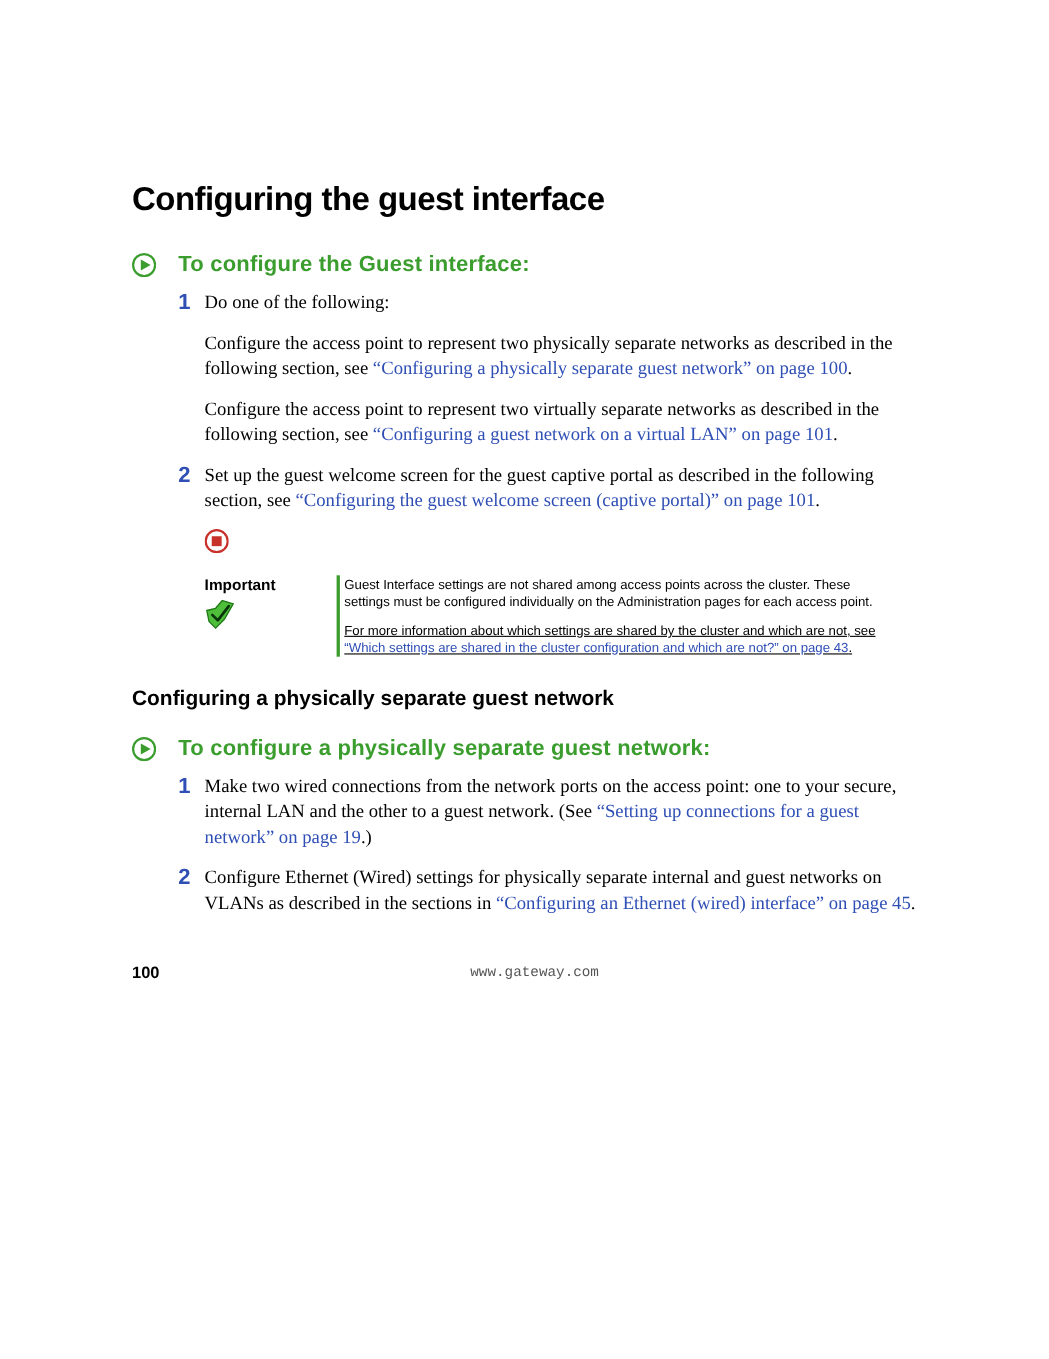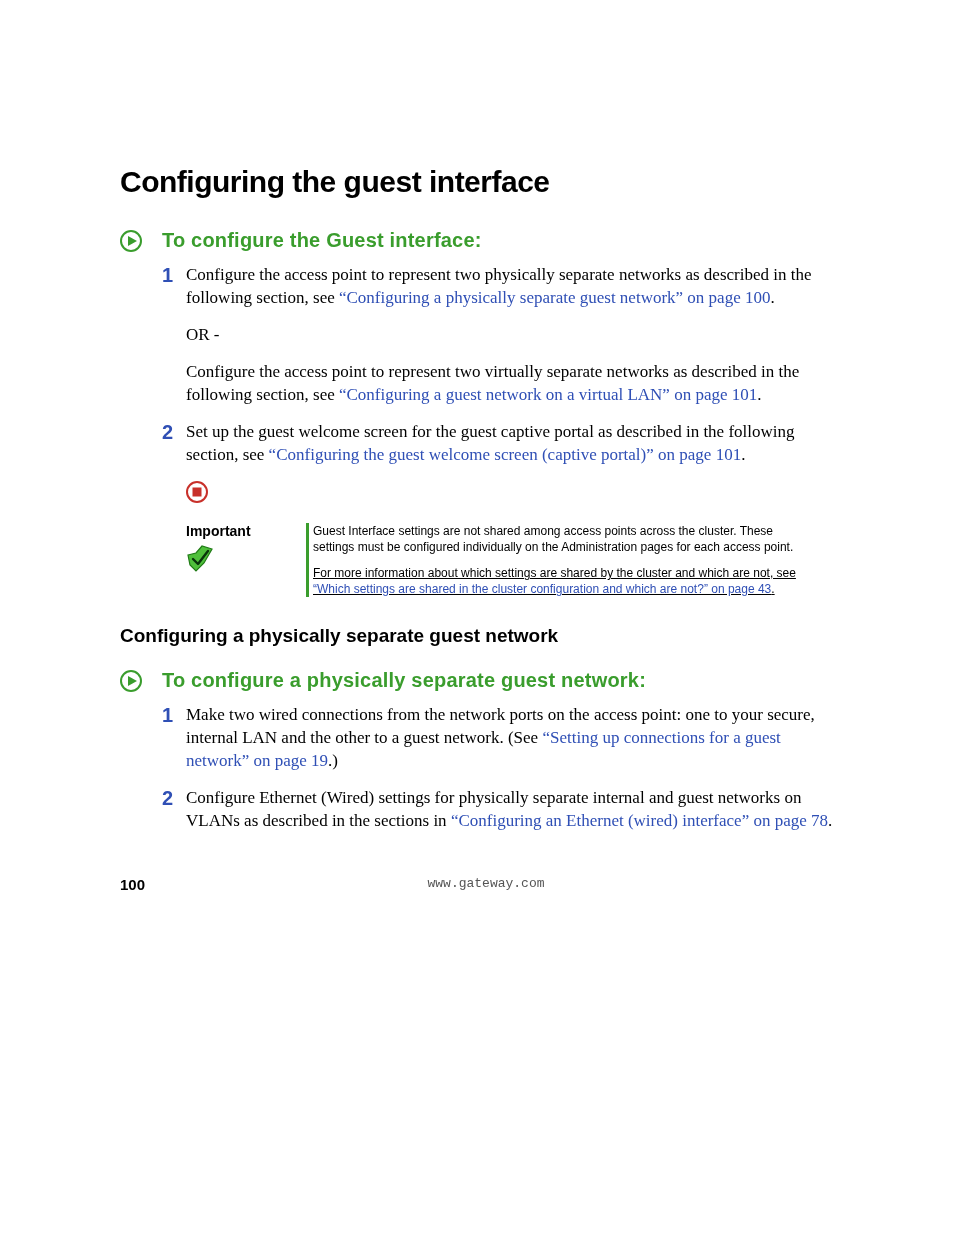--- a/index.html
+++ b/index.html
@@ -156,24 +156,24 @@
           <circle cx="11" cy="11" r="10" fill="none" stroke="#3a9d2d" stroke-width="2"></circle>
           <polygon points="8,6 8,16 17,11" fill="#3a9d2d"></polygon>
         </svg>
     </span>
     <span class="proc-title">To configure the Guest interface:</span>
   </div>
 
   <ol class="steps">
     <li>
       <span class="num">1</span>
+      <div class="step-para">Do one of the following:</div>
       <div class="step-para">
         <span>Configure the access point to represent two physically separate networks as described in the following section, see </span><a class="xref" href="#">“Configuring a physically separate guest network” on page 100</a><span>.</span>
       </div>
-      <div class="step-para">OR -</div>
       <div class="step-para">
         <span>Configure the access point to represent two virtually separate networks as described in the following section, see </span><a class="xref" href="#">“Configuring a guest network on a virtual LAN” on page 101</a><span>.</span>
       </div>
     </li>
     <li>
       <span class="num">2</span>
       <div class="step-para">
         <span>Set up the guest welcome screen for the guest captive portal as described in the following section, see </span><a class="xref" href="#">“Configuring the guest welcome screen (captive portal)” on page 101</a><span>.</span>
       </div>
     </li>
@@ -219,21 +219,21 @@
   <ol class="steps">
     <li>
       <span class="num">1</span>
       <div class="step-para">
         <span>Make two wired connections from the network ports on the access point: one to your secure, internal LAN and the other to a guest network. (See </span><a class="xref" href="#">“Setting up connections for a guest network” on page 19</a><span>.)</span>
       </div>
     </li>
     <li>
       <span class="num">2</span>
       <div class="step-para">
-        <span>Configure Ethernet (Wired) settings for physically separate internal and guest networks on VLANs as described in the sections in </span><a class="xref" href="#">“Configuring an Ethernet (wired) interface” on page 78</a><span>.</span>
+        <span>Configure Ethernet (Wired) settings for physically separate internal and guest networks on VLANs as described in the sections in </span><a class="xref" href="#">“Configuring an Ethernet (wired) interface” on page 45</a><span>.</span>
       </div>
     </li>
   </ol>
 
   <div class="footer">
     <span class="pg">100</span>
     <span class="url">www.gateway.com</span>
   </div>
 
 </div>

